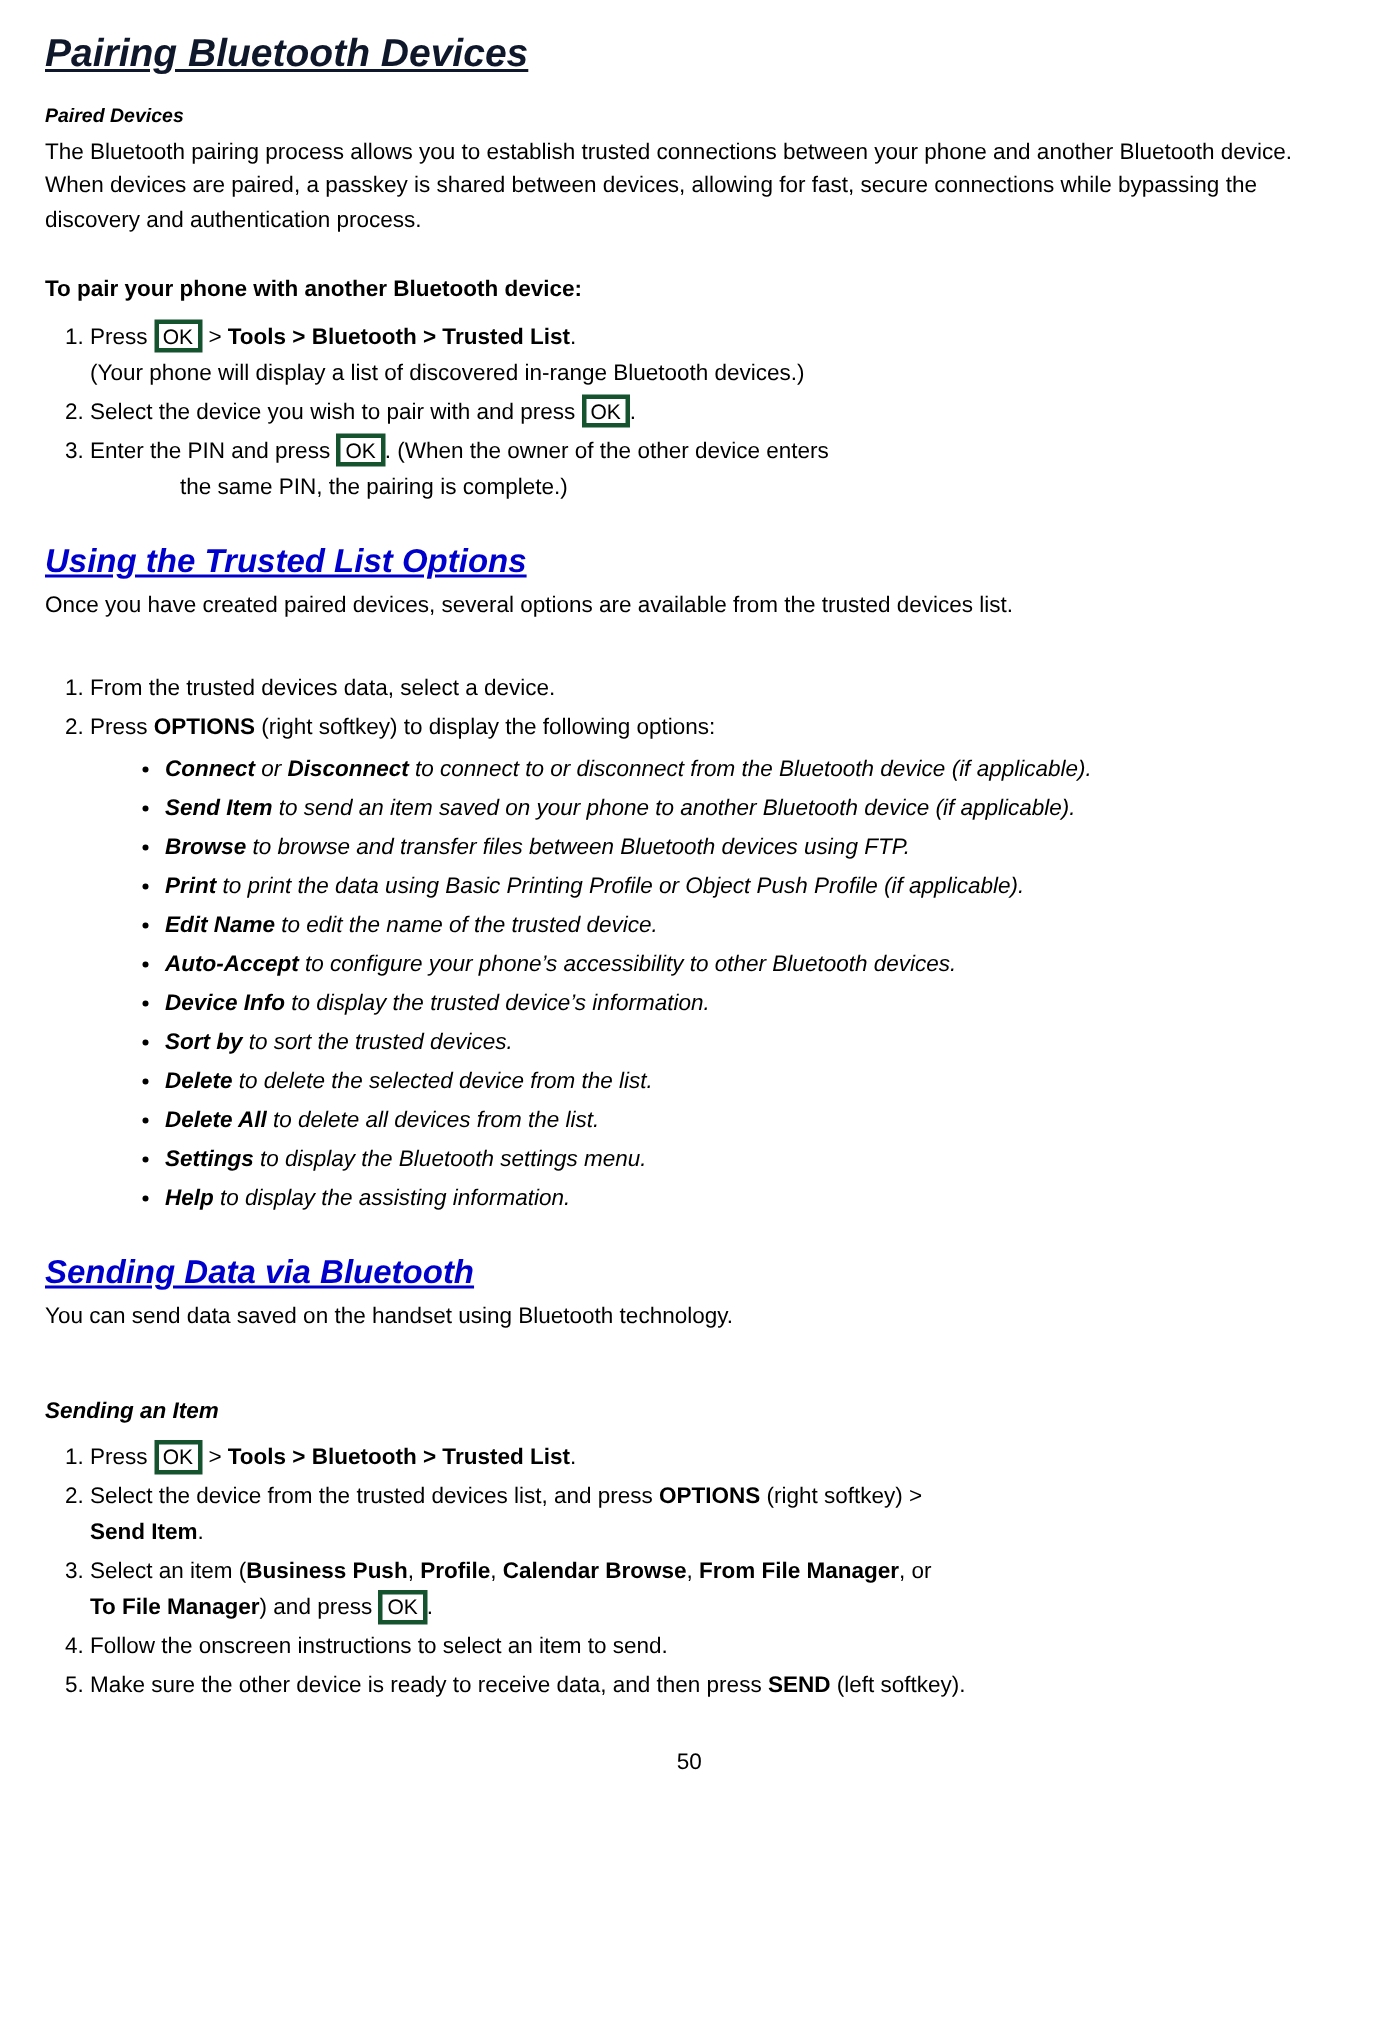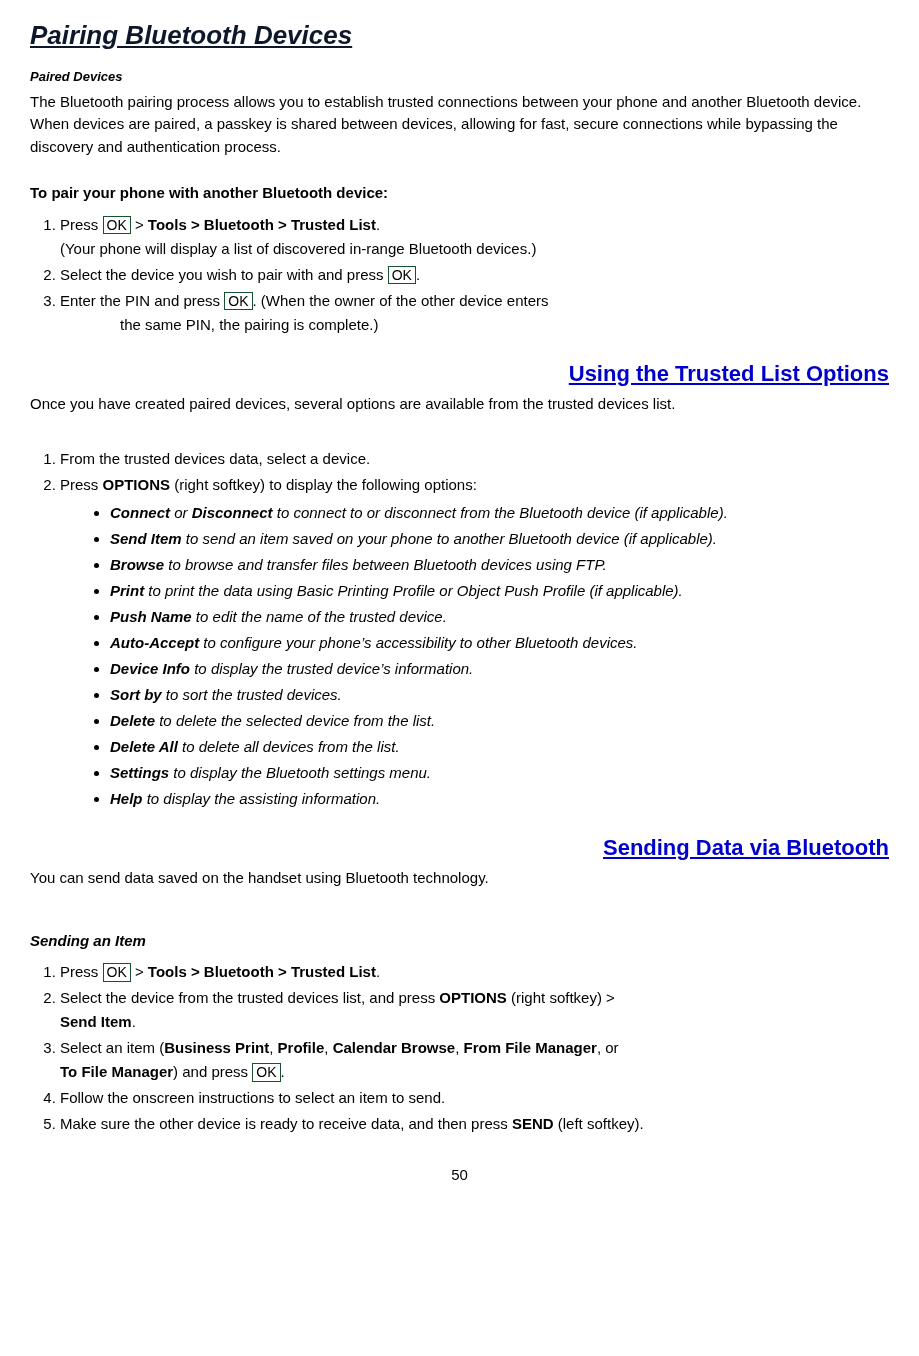--- a/index.html
+++ b/index.html
@@ -23,46 +23,46 @@
       font-weight: bold;
       font-style: italic;
       text-decoration: underline;
       color: #0f172a;
       margin-bottom: 4px;
     }
 
     .section-heading {
       font-size: 22px;
       font-weight: bold;
+      font-style: italic;
       text-decoration: underline;
       color: #0000cc;
       margin-top: 24px;
       margin-bottom: 6px;
-      text-align: right;
     }
 
     .subsection-heading {
       font-weight: bold;
       font-style: italic;
       margin-top: 16px;
       margin-bottom: 4px;
     }
 
     p {
       line-height: 1.5;
       margin-bottom: 4px;
     }
 
     .bold {
       font-weight: bold;
     }
 
     .ok-box {
       display: inline-block;
-      border: 1px solid #14532d;
+      border: 3px solid #14532d;
       padding: 0 3px;
       font-size: 14px;
       line-height: 1.2;
     }
 
     ol {
       margin-left: 30px;
       margin-top: 8px;
     }
 
@@ -133,21 +133,21 @@
 
 <ol>
   <li>From the trusted devices data, select a device.</li>
   <li>
     Press <span class="bold">OPTIONS</span> (right softkey) to display the following options:
     <ul>
       <li><span class="bold">Connect</span> or <span class="bold">Disconnect</span> to connect to or disconnect from the Bluetooth device (if applicable).</li>
       <li><span class="bold">Send Item</span> to send an item saved on your phone to another Bluetooth device (if applicable).</li>
       <li><span class="bold">Browse</span> to browse and transfer files between Bluetooth devices using FTP.</li>
       <li><span class="bold">Print</span> to print the data using Basic Printing Profile or Object Push Profile (if applicable).</li>
-      <li><span class="bold">Push Name</span> to edit the name of the trusted device.</li>
+      <li><span class="bold">Edit Name</span> to edit the name of the trusted device.</li>
       <li><span class="bold">Auto-Accept</span> to configure your phone’s accessibility to other Bluetooth devices.</li>
       <li><span class="bold">Device Info</span> to display the trusted device’s information.</li>
       <li><span class="bold">Sort by</span> to sort the trusted devices.</li>
       <li><span class="bold">Delete</span> to delete the selected device from the list.</li>
       <li><span class="bold">Delete All</span> to delete all devices from the list.</li>
       <li><span class="bold">Settings</span> to display the Bluetooth settings menu.</li>
       <li><span class="bold">Help</span> to display the assisting information.</li>
     </ul>
   </li>
 </ol>
@@ -162,21 +162,21 @@
 
 <ol>
   <li>
     Press <span class="ok-box">OK</span> &gt; <span class="bold">Tools &gt; Bluetooth &gt; Trusted List</span>.
   </li>
   <li>
     Select the device from the trusted devices list, and press <span class="bold">OPTIONS</span> (right softkey) &gt;<br>
     <span class="bold">Send Item</span>.
   </li>
   <li>
-    Select an item (<span class="bold">Business Print</span>, <span class="bold">Profile</span>, <span class="bold">Calendar Browse</span>, <span class="bold">From File Manager</span>, or<br>
+    Select an item (<span class="bold">Business Push</span>, <span class="bold">Profile</span>, <span class="bold">Calendar Browse</span>, <span class="bold">From File Manager</span>, or<br>
     <span class="bold">To File Manager</span>) and press <span class="ok-box">OK</span>.
   </li>
   <li>Follow the onscreen instructions to select an item to send.</li>
   <li>
     Make sure the other device is ready to receive data, and then press <span class="bold">SEND</span> (left softkey).
   </li>
 </ol>
 
 <div class="page-number">50</div>
 

